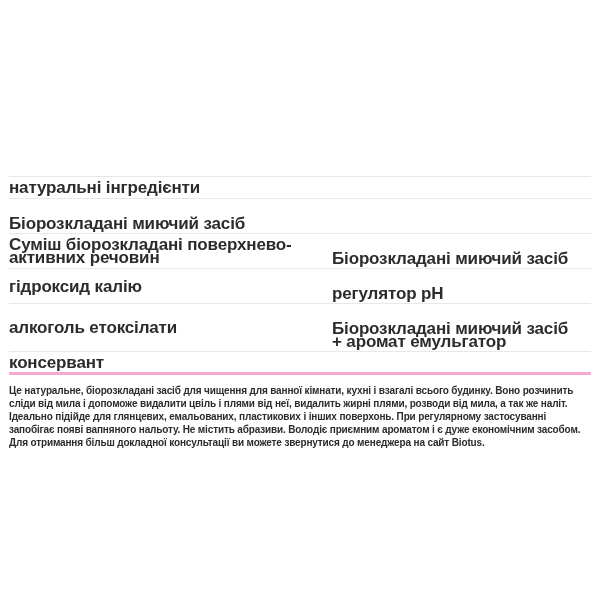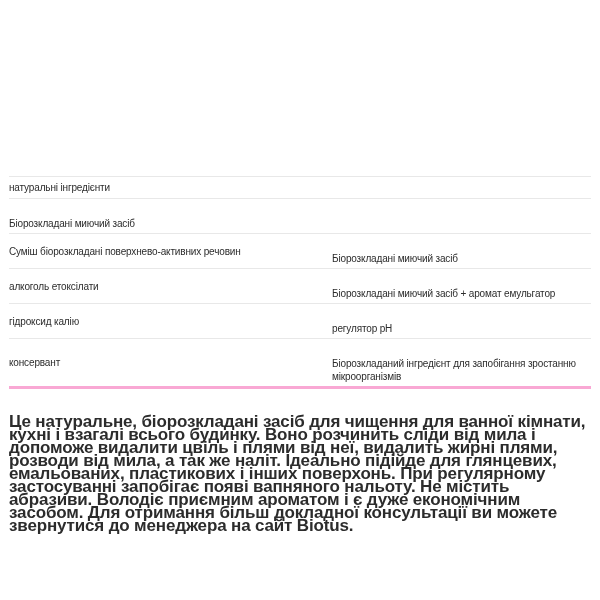--- a/index.html
+++ b/index.html
@@ -28,35 +28,35 @@
     display: grid;
     grid-template-columns: 323px 1fr;
     border-top: 1px solid #e8e8e8;
     padding: 3.5px 0;
     align-items: center;
   }
   .ing-row:last-child {
     border-bottom: 3px solid #f9a8d4;
   }
   .cell {
-    font-size: 10px;
+    font-size: 17px;
     line-height: 13px;
-    font-weight: 400;
+    font-weight: 700;
     letter-spacing: -0.15px;
   }
   .cell.left {
     padding-right: 22px;
   }
   .cell.right {
     padding-right: 10px;
     margin-top: 14px;
   }
   .desc {
-    margin-top: 26px;
-    font-size: 17px;
+    margin-top: 9px;
+    font-size: 10px;
     line-height: 13px;
     font-weight: 600;
     letter-spacing: -0.15px;
     max-width: 582px;
   }
 </style>
 </head>
 <body>
 
 <div class="content">
@@ -71,32 +71,31 @@
     <div class="ing-row">
       <div class="cell right">Біорозкладані миючий засіб</div>
     </div>
 
     <div class="ing-row">
       <div class="cell left">Суміш біорозкладані поверхнево-активних речовин</div>
       <div class="cell right">Біорозкладані миючий засіб</div>
     </div>
 
     <div class="ing-row">
-      <div class="cell left">алкоголь етоксілати</div>
-      <div class="cell right">Біорозкладані миючий засіб + аромат емульгатор</div>
+      <div class="cell left">гідроксид калію</div>
+      <div class="cell right">регулятор pH</div>
     </div>
 
     <div class="ing-row">
-      <div class="cell left">гідроксид калію</div>
-      <div class="cell right">регулятор pH</div>
+      <div class="cell left">алкоголь етоксілати</div>
+      <div class="cell right">Біорозкладані миючий засіб + аромат емульгатор</div>
     </div>
 
 
     <div class="ing-row">
       <div class="cell left">консервант</div>
-      <div class="cell right">Біорозкладаний інгредієнт для запобігання зростанню мікроорганізмів</div>
     </div>
 
   </div>
 
   <p class="desc">Це натуральне, біорозкладані засіб для чищення для ванної кімнати, кухні і взагалі всього будинку. Воно розчинить сліди від мила і допоможе видалити цвіль і плями від неї, видалить жирні плями, розводи від мила, а так же наліт. Ідеально підійде для глянцевих, емальованих, пластикових і інших поверхонь. При регулярному застосуванні запобігає появі вапняного нальоту. Не містить абразиви. Володіє приємним ароматом і є дуже економічним засобом. Для отримання більш докладної консультації ви можете звернутися до менеджера на сайт Biotus.</p>
 
 </div>
 
 </body></html>

